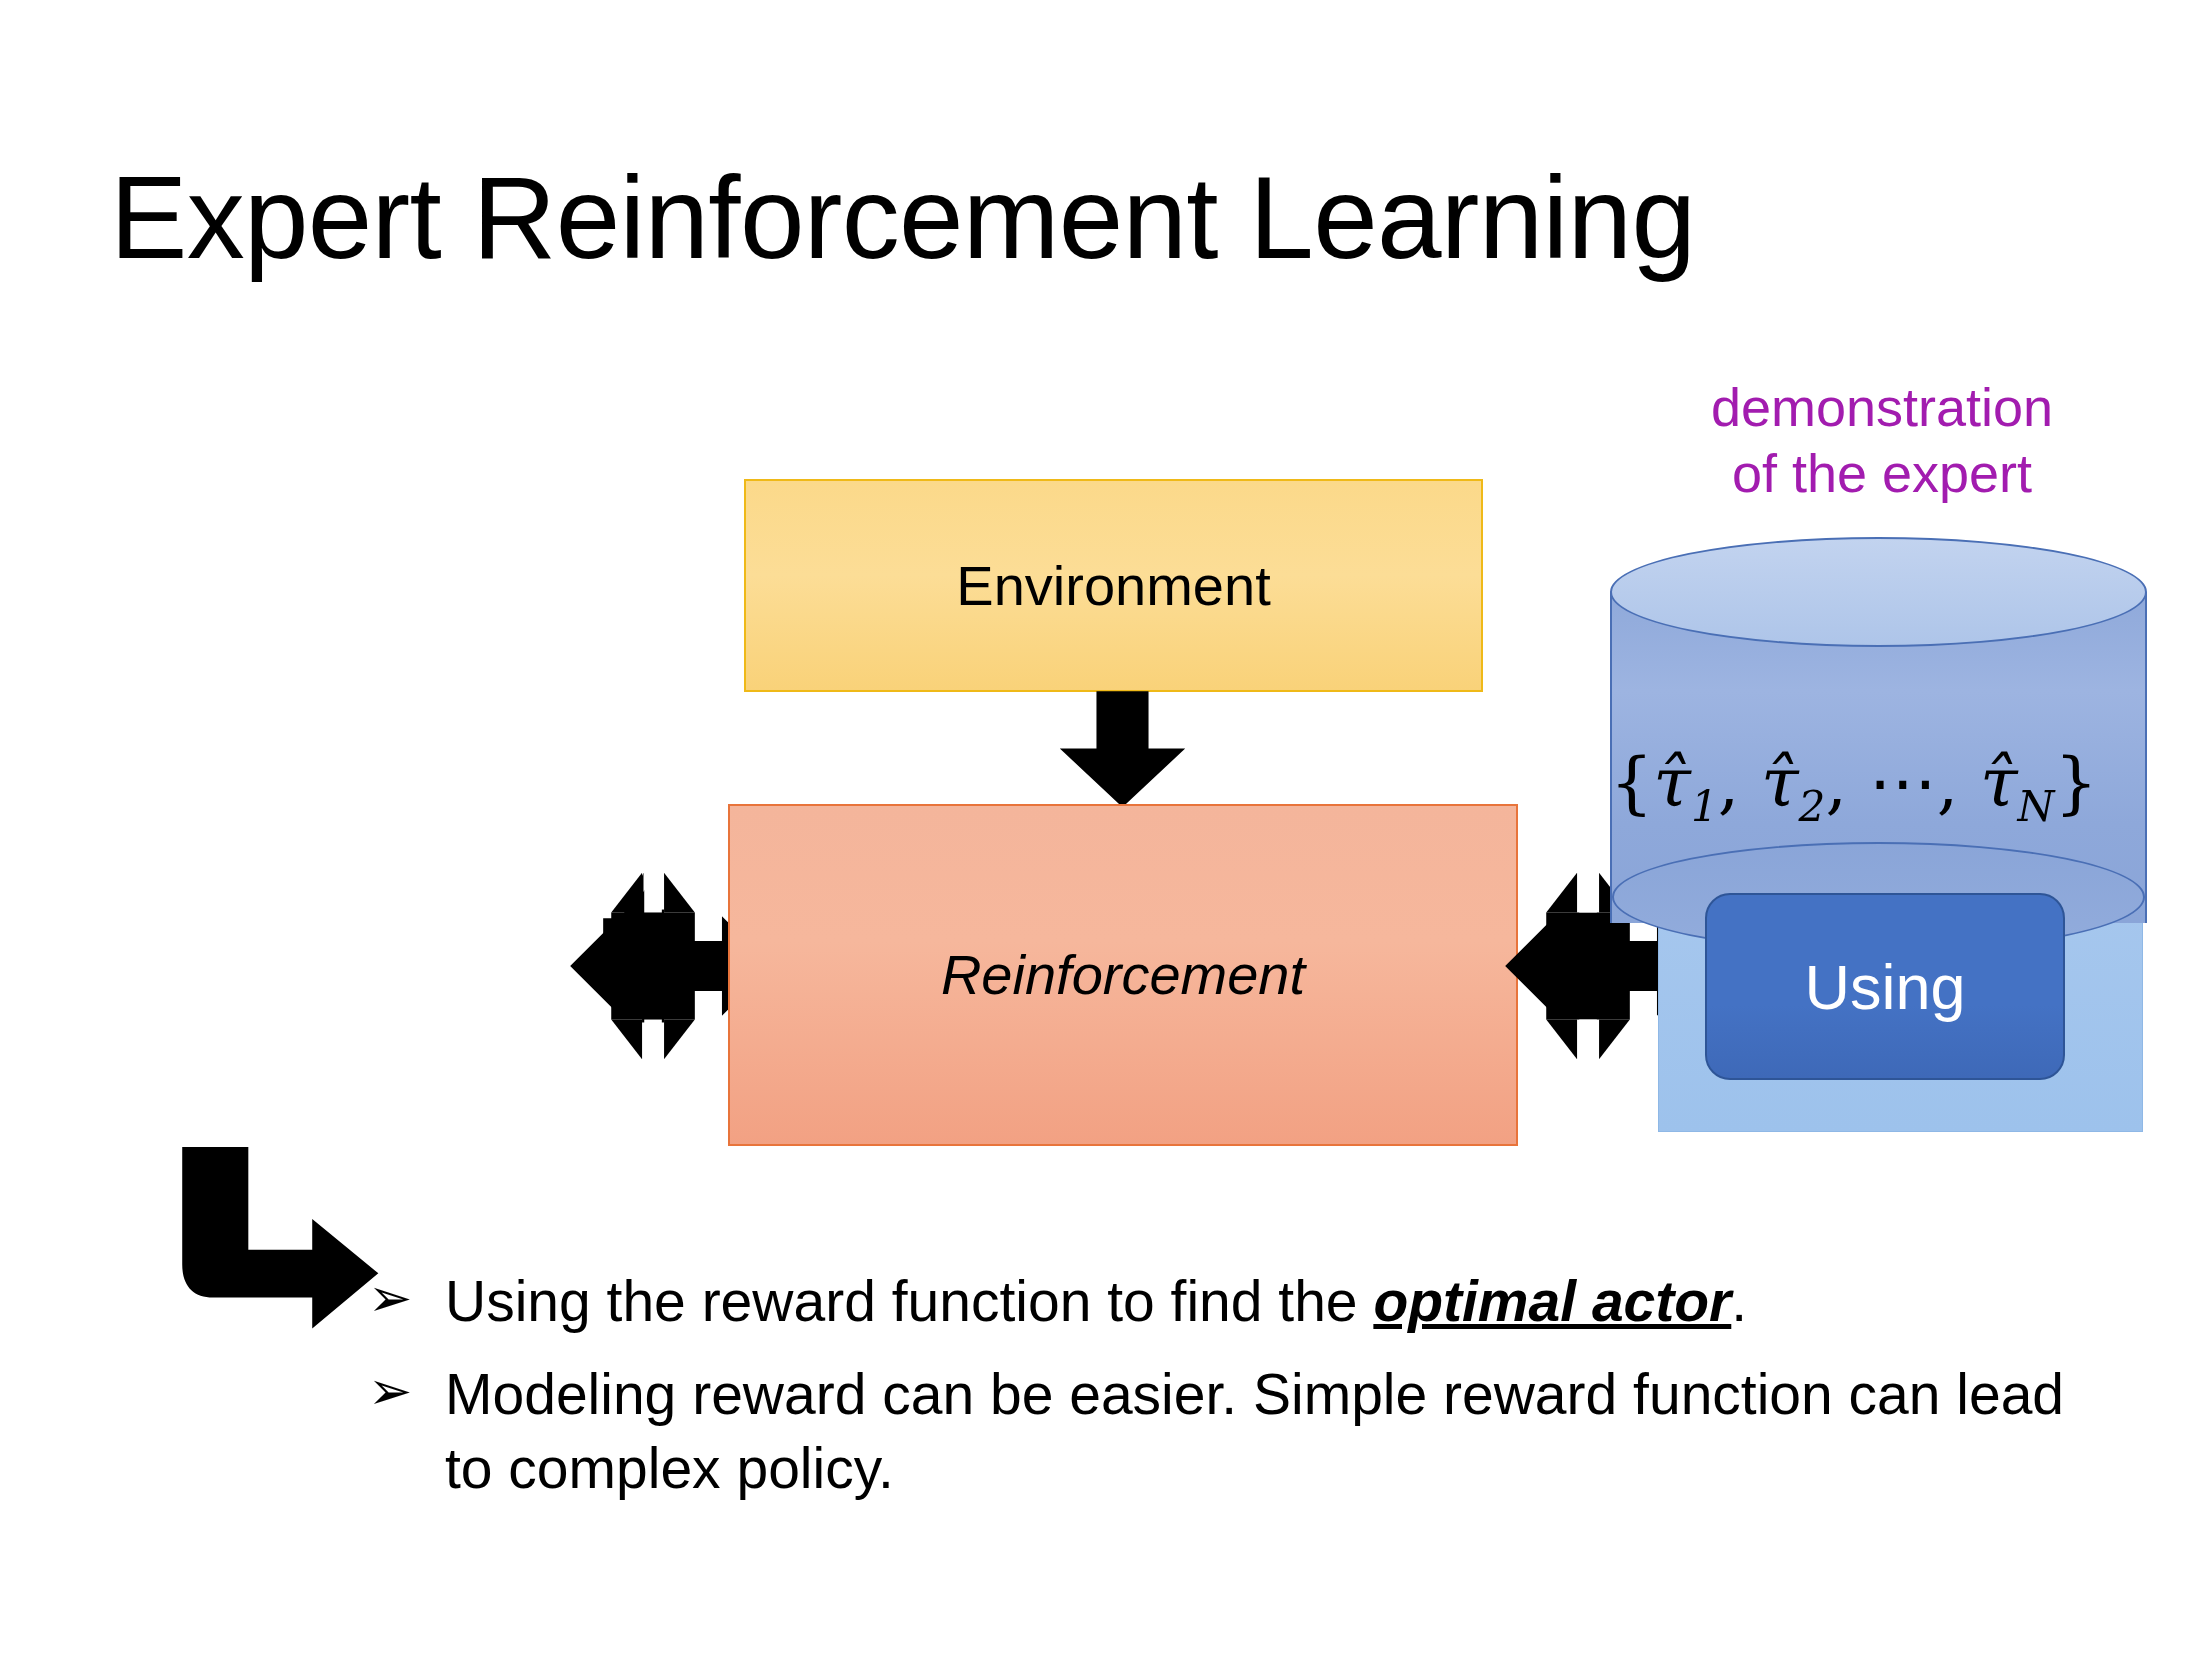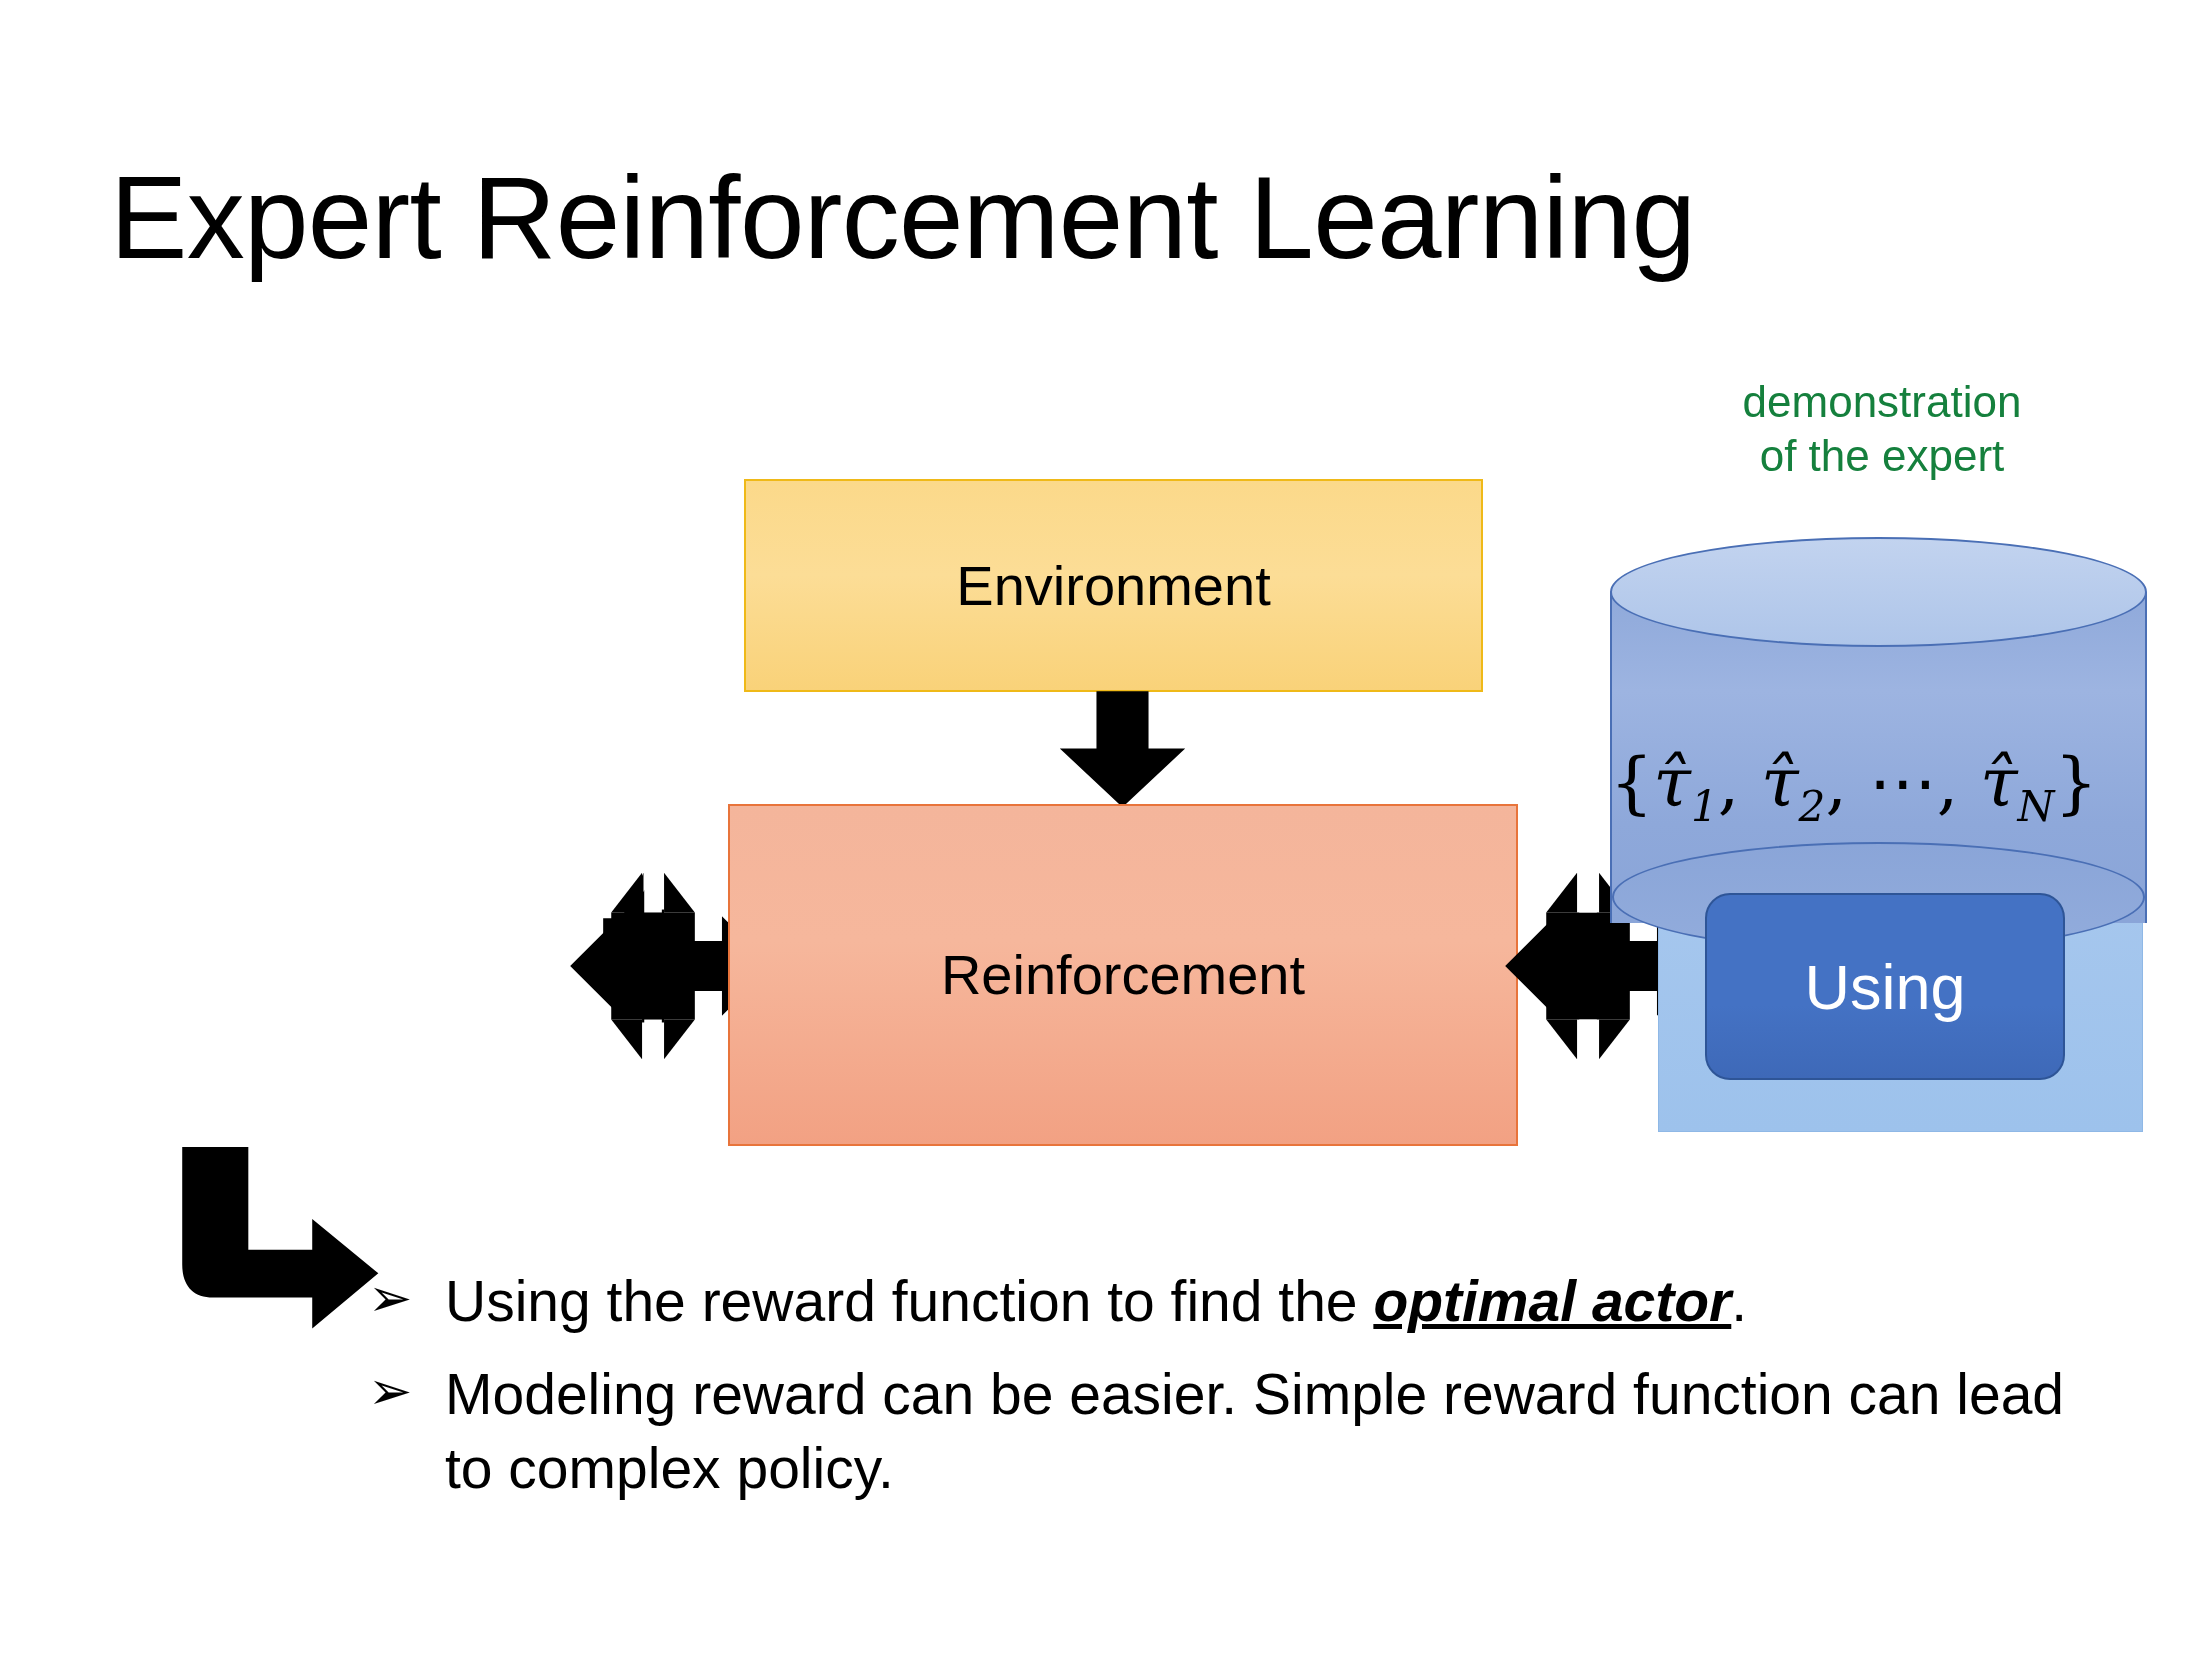--- a/index.html
+++ b/index.html
@@ -57,20 +57,21 @@
 
   #rl-box {
     left: 728px;
     top: 804px;
     width: 790px;
     height: 342px;
     background: linear-gradient(180deg, #f4b59b 0%, #f6b79c 40%, #f2a183 100%);
     border: 2.9px solid #e8743b;
     flex-direction: column;
     line-height: 1.5;
+    font-style: italic;
   }
   #rl-box .ln { display: block; }
 
   #reward-box {
     left: 112px;
     top: 804px;
     width: 454px;
     height: 342px;
     background: #a4cf8f;
     border: 2.2px solid #79ae63;
@@ -166,23 +167,23 @@
     font-style: italic;
     position: relative;
   }
 
   #demo-caption {
     position: absolute;
     left: 1632px;
     top: 375px;
     width: 500px;
     text-align: center;
-    font-size: 44px;
+    font-size: 54px;
     line-height: 1.22;
-    color: #15803d;
+    color: #a21caf;
   }
   #demo-caption .ln { display: block; }
 
   
   .arrow-svg {
     position: absolute;
     overflow: visible;
   }
 
   

